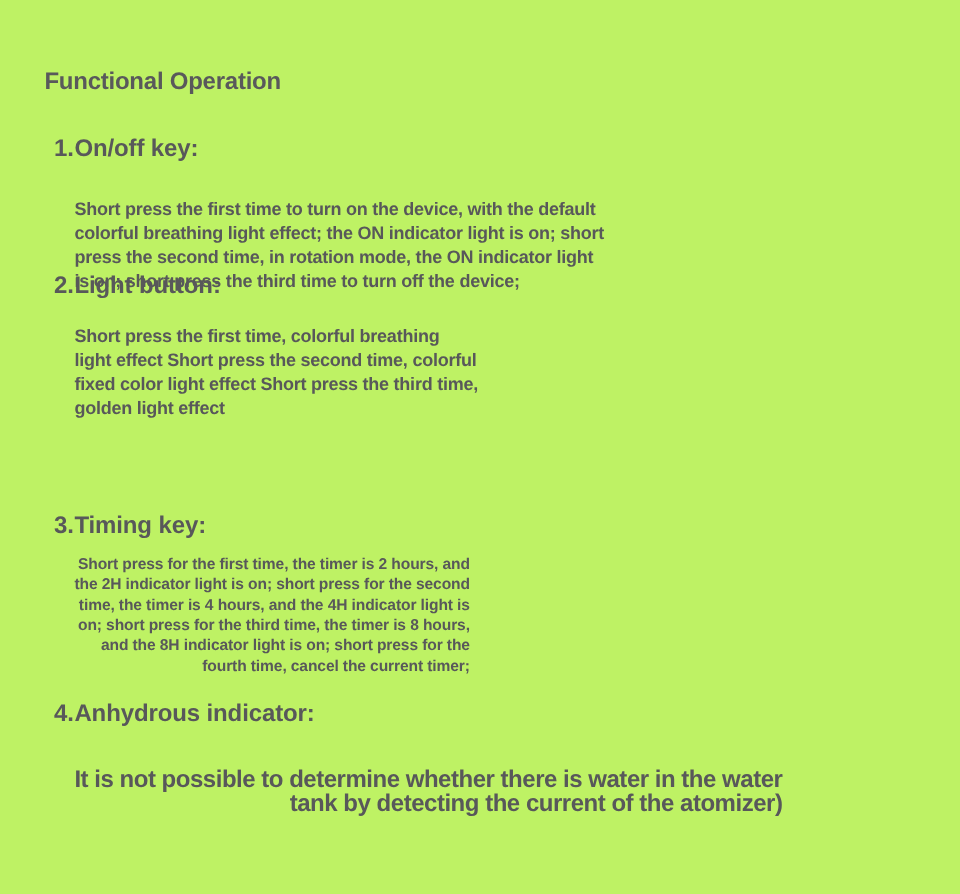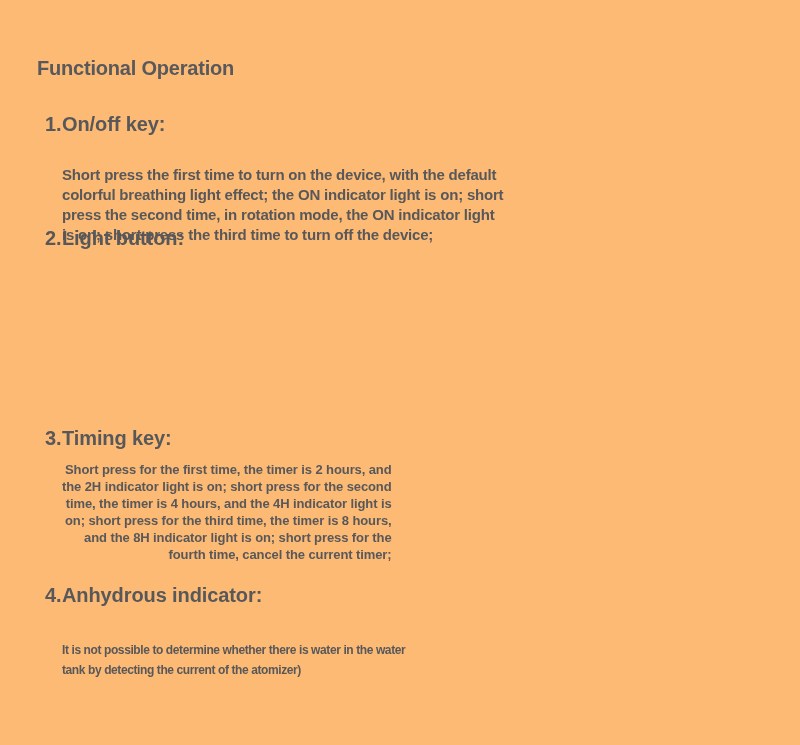--- a/index.html
+++ b/index.html
@@ -4,21 +4,21 @@
 <style>
   html, body {
     margin: 0;
     padding: 0;
     background: #ffffff;
   }
   .page {
     position: relative;
     width: 800px;
     height: 745px;
-    background: #fdba74;
+    background: #bef264;
     overflow: hidden;
     font-family: "Liberation Sans", "DejaVu Sans", sans-serif;
     font-weight: bold;
     color: #58585a;
   }
   .block { position: absolute; white-space: pre-line; }
 
   .title {
     left: 37px; top: 56px;
     font-size: 20px;
@@ -50,23 +50,24 @@
     font-size: 13px;
     line-height: 17px;
     letter-spacing: -0.1px;
   }
   .para-fine {
     font-size: 9.5px;
     line-height: 13px;
     letter-spacing: -0.1px;
   }
   .para-note {
-    font-size: 12px;
+    font-size: 20px;
     line-height: 20px;
     letter-spacing: -0.4px;
+    text-align: right;
   }
 
   .pos-h1   { left: 45px; top: 116px; }
   .pos-p1   { left: 62px; top: 144px; margin-top: 21px; }
   .pos-h2   { left: 45px; top: 230px; }
   .pos-p2a  { left: 62px; top: 271px; }
   .pos-p2b  { left: 62px; top: 359px; }
   .pos-h3   { left: 45px; top: 430px; }
   .pos-p3   { left: 62px; top: 461px; text-align: right; }
   .pos-h4   { left: 45px; top: 587px; }
@@ -80,20 +81,24 @@
 
   <div class="block title">Functional Operation</div>
 
   <div class="block heading pos-h1"><span class="num">1.</span><span>On/off key:</span></div>
   <div class="block para-large pos-p1">Short press the first time to turn on the device, with the default
 colorful breathing light effect; the ON indicator light is on; short
 press the second time, in rotation mode, the ON indicator light
 is on; short press the third time to turn off the device;</div>
 
   <div class="block heading pos-h2"><span class="num">2.</span><span>Light button:</span></div>
+  <div class="block para-large pos-p2a">Short press the first time, colorful breathing
+light effect Short press the second time, colorful
+fixed color light effect Short press the third time,
+golden light effect</div>
 
   <div class="block heading pos-h3"><span class="num">3.</span><span>Timing key:</span></div>
   <div class="block para-timing pos-p3">Short press for the first time, the timer is 2 hours, and
 the 2H indicator light is on; short press for the second
 time, the timer is 4 hours, and the 4H indicator light is
 on; short press for the third time, the timer is 8 hours,
 and the 8H indicator light is on; short press for the
 fourth time, cancel the current timer;</div>
 
   <div class="block heading pos-h4"><span class="num">4.</span><span>Anhydrous indicator:</span></div>

